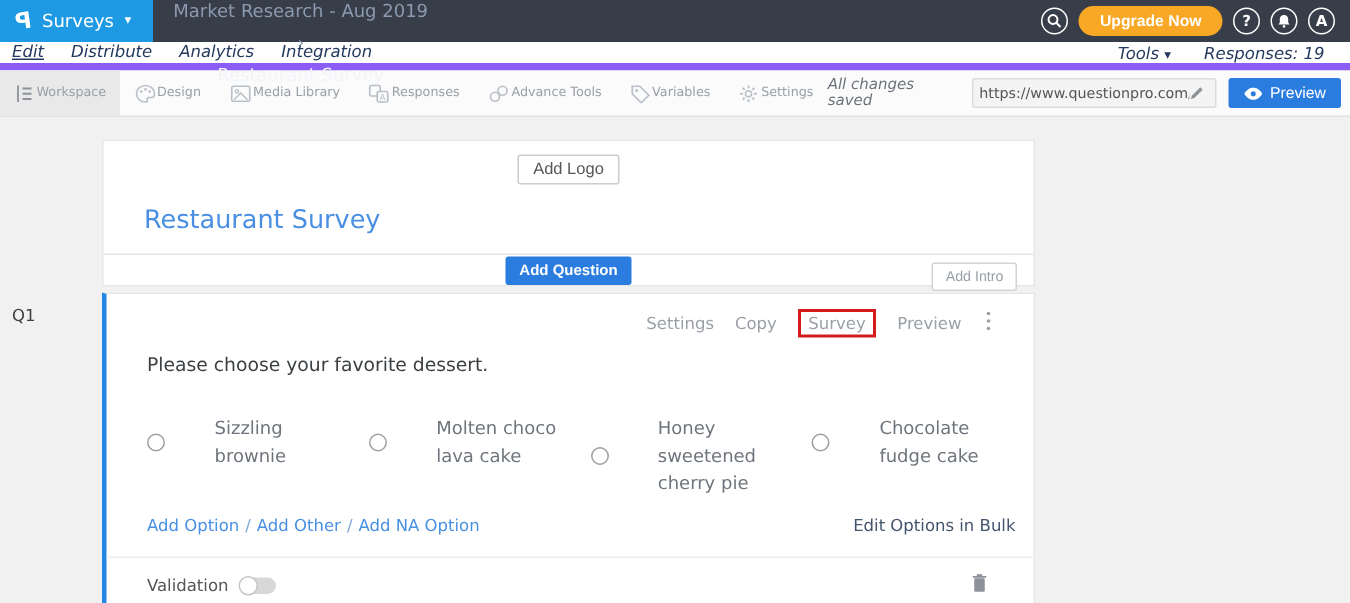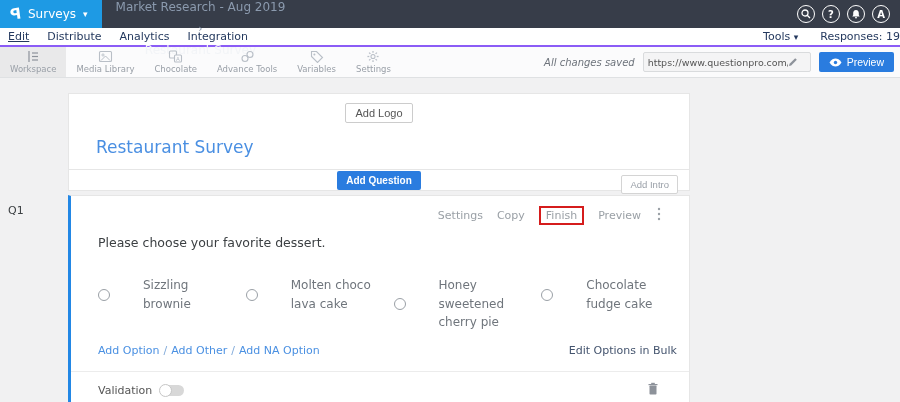--- a/index.html
+++ b/index.html
@@ -18,33 +18,33 @@
   .crumb-sep { color:#8b9aae; font-size:11px; }
   .crumb-current { color:#f2f4f7; }
   .topbar-right { margin-left:auto; display:flex; align-items:center; gap:7px; padding-right:10px; }
   .circle-btn { width:18px; height:18px; border:1px solid #fff; border-radius:50%;
                 display:flex; align-items:center; justify-content:center; color:#fff;
                 font-size:10px; font-weight:bold; cursor:pointer; background:transparent; }
   .upgrade-btn { background:#f9a825; color:#fff; font-size:10.5px; font-weight:bold;
                  border:none; border-radius:10px; padding:4px 14px; cursor:pointer; }
 
   
-  .navrow { height:19px; background:#fff; border-bottom:2px solid #8b5cf6;
-            display:flex; align-items:center; font-size:11px; color:#24395e; }
+  .navrow { height:19px; background:#fff; border-bottom:5px solid #8b5cf6;
+            display:flex; align-items:center; font-size:11px; color:#24395e;font-style:italic; }
   .nav-item { padding:0 0 1px 0; margin-left:18px; cursor:pointer; }
   .nav-item:first-child { margin-left:8px; }
   .nav-item.active { text-decoration:underline; }
-  .navrow-right { margin-left:auto; display:flex; align-items:center; gap:22px; padding-right:0;text-align:center; }
+  .navrow-right { margin-left:auto; display:flex; align-items:center; gap:22px; padding-right:17px;text-align:center; }
   .tools-label { cursor:pointer; }
   .responses { cursor:pointer; }
 
   
   .toolbar { height:31px; background:#fbfbfc; border-bottom:1px solid #dfe1e3;
              display:flex; align-items:stretch; }
-  .tool-item { display:flex; flex-direction:column; align-items:center; justify-content:center;
+  .tool-item { display:flex; flex-direction:row; align-items:center; justify-content:center;
                gap:1px; padding:2px 10px; min-width:52px; cursor:pointer; color:#a9aeb6; }
   .tool-item.active { background:#e9e9ea; color:#8d929a; }
   .tool-label { font-size:8.5px; color:#9aa0a8; white-space:nowrap; }
   .tool-icon svg { display:block; }
   .toolbar-right { margin-left:auto; display:flex; align-items:center; gap:8px; padding-right:6px; }
   .autosave { font-size:10px; font-style:italic; color:#6d737b; }
   .url-wrap { display:flex; align-items:center; background:#f4f4f5; border:1px solid #d9dbdd;
               border-radius:2px; height:20px; width:168px; padding:0 4px; }
   .url-input { border:none; background:transparent; font-size:9.5px; color:#555;
                width:140px; outline:none; font-family:"DejaVu Sans","Liberation Sans",sans-serif; }
@@ -108,20 +108,21 @@
     <span class="crumb-sep">›</span>
     <span class="crumb-current">Restaurant Survey</span>
   </div>
   <div class="topbar-right">
     <span class="circle-btn">
       <svg width="10" height="10" viewBox="0 0 10 10">
           <circle cx="4" cy="4" r="3" fill="none" stroke="#fff" stroke-width="1.3"></circle>
           <line x1="6.2" y1="6.2" x2="9" y2="9" stroke="#fff" stroke-width="1.3"></line>
         </svg>
     </span>
+    <button class="upgrade-btn">Upgrade Now</button>
     <span class="circle-btn">?</span>
     <span class="circle-btn">
       <svg width="10" height="10" viewBox="0 0 10 10">
           <path d="M5 1 C3 1 2.2 2.5 2.2 4 L2.2 6 L1.3 7.4 L8.7 7.4 L7.8 6 L7.8 4 C7.8 2.5 7 1 5 1 Z" fill="#fff"></path>
           <circle cx="5" cy="8.6" r="0.9" fill="#fff"></circle>
         </svg>
     </span>
     <span class="circle-btn">A</span>
   </div>
 </div>
@@ -147,37 +148,48 @@
           <line x1="3" y1="1" x2="3" y2="12" stroke="#8d929a" stroke-width="1.2"></line>
           <line x1="6" y1="3" x2="12" y2="3" stroke="#8d929a" stroke-width="1.2"></line>
           <line x1="6" y1="6.5" x2="12" y2="6.5" stroke="#8d929a" stroke-width="1.2"></line>
           <line x1="6" y1="10" x2="12" y2="10" stroke="#8d929a" stroke-width="1.2"></line>
         </svg>
       </span>
     <span class="tool-label">Workspace</span>
   </div>
   <div class="tool-item">
     <span class="tool-icon">
+        <svg width="14" height="13" viewBox="0 0 14 13">
+          <path d="M7 1 C3.7 1 1 3.5 1 6.5 C1 9.5 3.7 12 7 12 C8 12 8.5 11.4 8.2 10.6 C7.9 9.8 8.4 9 9.3 9 L11 9 C12.2 9 13 8 13 6.5 C13 3.5 10.3 1 7 1 Z" fill="none" stroke="#b9bfc7" stroke-width="1.1"></path>
+          <circle cx="4.2" cy="5" r="0.9" fill="#b9bfc7"></circle>
+          <circle cx="7" cy="3.6" r="0.9" fill="#b9bfc7"></circle>
+          <circle cx="9.8" cy="5" r="0.9" fill="#b9bfc7"></circle>
+        </svg>
+      </span>
+    <span class="tool-label">Design</span>
+  </div>
+  <div class="tool-item">
+    <span class="tool-icon">
         <svg width="15" height="13" viewBox="0 0 15 13">
           <rect x="1.5" y="1.5" width="12" height="10" rx="1" fill="none" stroke="#b9bfc7" stroke-width="1.1"></rect>
           <circle cx="5" cy="5" r="1.1" fill="none" stroke="#b9bfc7" stroke-width="0.9"></circle>
           <polyline points="3,10.5 7.5,6 12,10.5" fill="none" stroke="#b9bfc7" stroke-width="1"></polyline>
         </svg>
       </span>
     <span class="tool-label">Media Library</span>
   </div>
   <div class="tool-item">
     <span class="tool-icon">
         <svg width="15" height="13" viewBox="0 0 15 13">
           <rect x="1.5" y="1" width="7" height="7" rx="1" fill="none" stroke="#b9bfc7" stroke-width="1.1"></rect>
           <rect x="6.5" y="5" width="7" height="7" rx="1" fill="#fbfbfc" stroke="#b9bfc7" stroke-width="1.1"></rect>
           <text x="10" y="10.6" font-size="5.5" fill="#b9bfc7" text-anchor="middle" font-family="DejaVu Sans">A</text>
         </svg>
       </span>
-    <span class="tool-label">Chocolate</span>
+    <span class="tool-label">Responses</span>
   </div>
   <div class="tool-item">
     <span class="tool-icon">
         <svg width="15" height="13" viewBox="0 0 15 13">
           <circle cx="5" cy="8.5" r="3" fill="none" stroke="#b9bfc7" stroke-width="1.1"></circle>
           <circle cx="10" cy="4.5" r="3" fill="none" stroke="#b9bfc7" stroke-width="1.1"></circle>
           <line x1="6.8" y1="7" x2="8.2" y2="6" stroke="#b9bfc7" stroke-width="1.1"></line>
         </svg>
       </span>
     <span class="tool-label">Advance Tools</span>
@@ -240,21 +252,21 @@
       <div class="add-q-row">
         <button class="blue-btn">Add Question</button>
         <button class="add-intro-btn">Add Intro</button>
       </div>
     </div>
 
     <div class="question-card">
       <div class="actions-row">
         <span class="action-link">Settings</span>
         <span class="action-link">Copy</span>
-        <span class="action-link action-logic">Finish</span>
+        <span class="action-link action-logic">Survey</span>
         <span class="action-link">Preview</span>
         <span class="kebab">
           <svg width="4" height="14" viewBox="0 0 4 14">
               <circle cx="2" cy="2" r="1.2" fill="#9aa0a6"></circle>
               <circle cx="2" cy="7" r="1.2" fill="#9aa0a6"></circle>
               <circle cx="2" cy="12" r="1.2" fill="#9aa0a6"></circle>
             </svg>
         </span>
       </div>
       <div class="question-text">Please choose your favorite dessert.</div>

